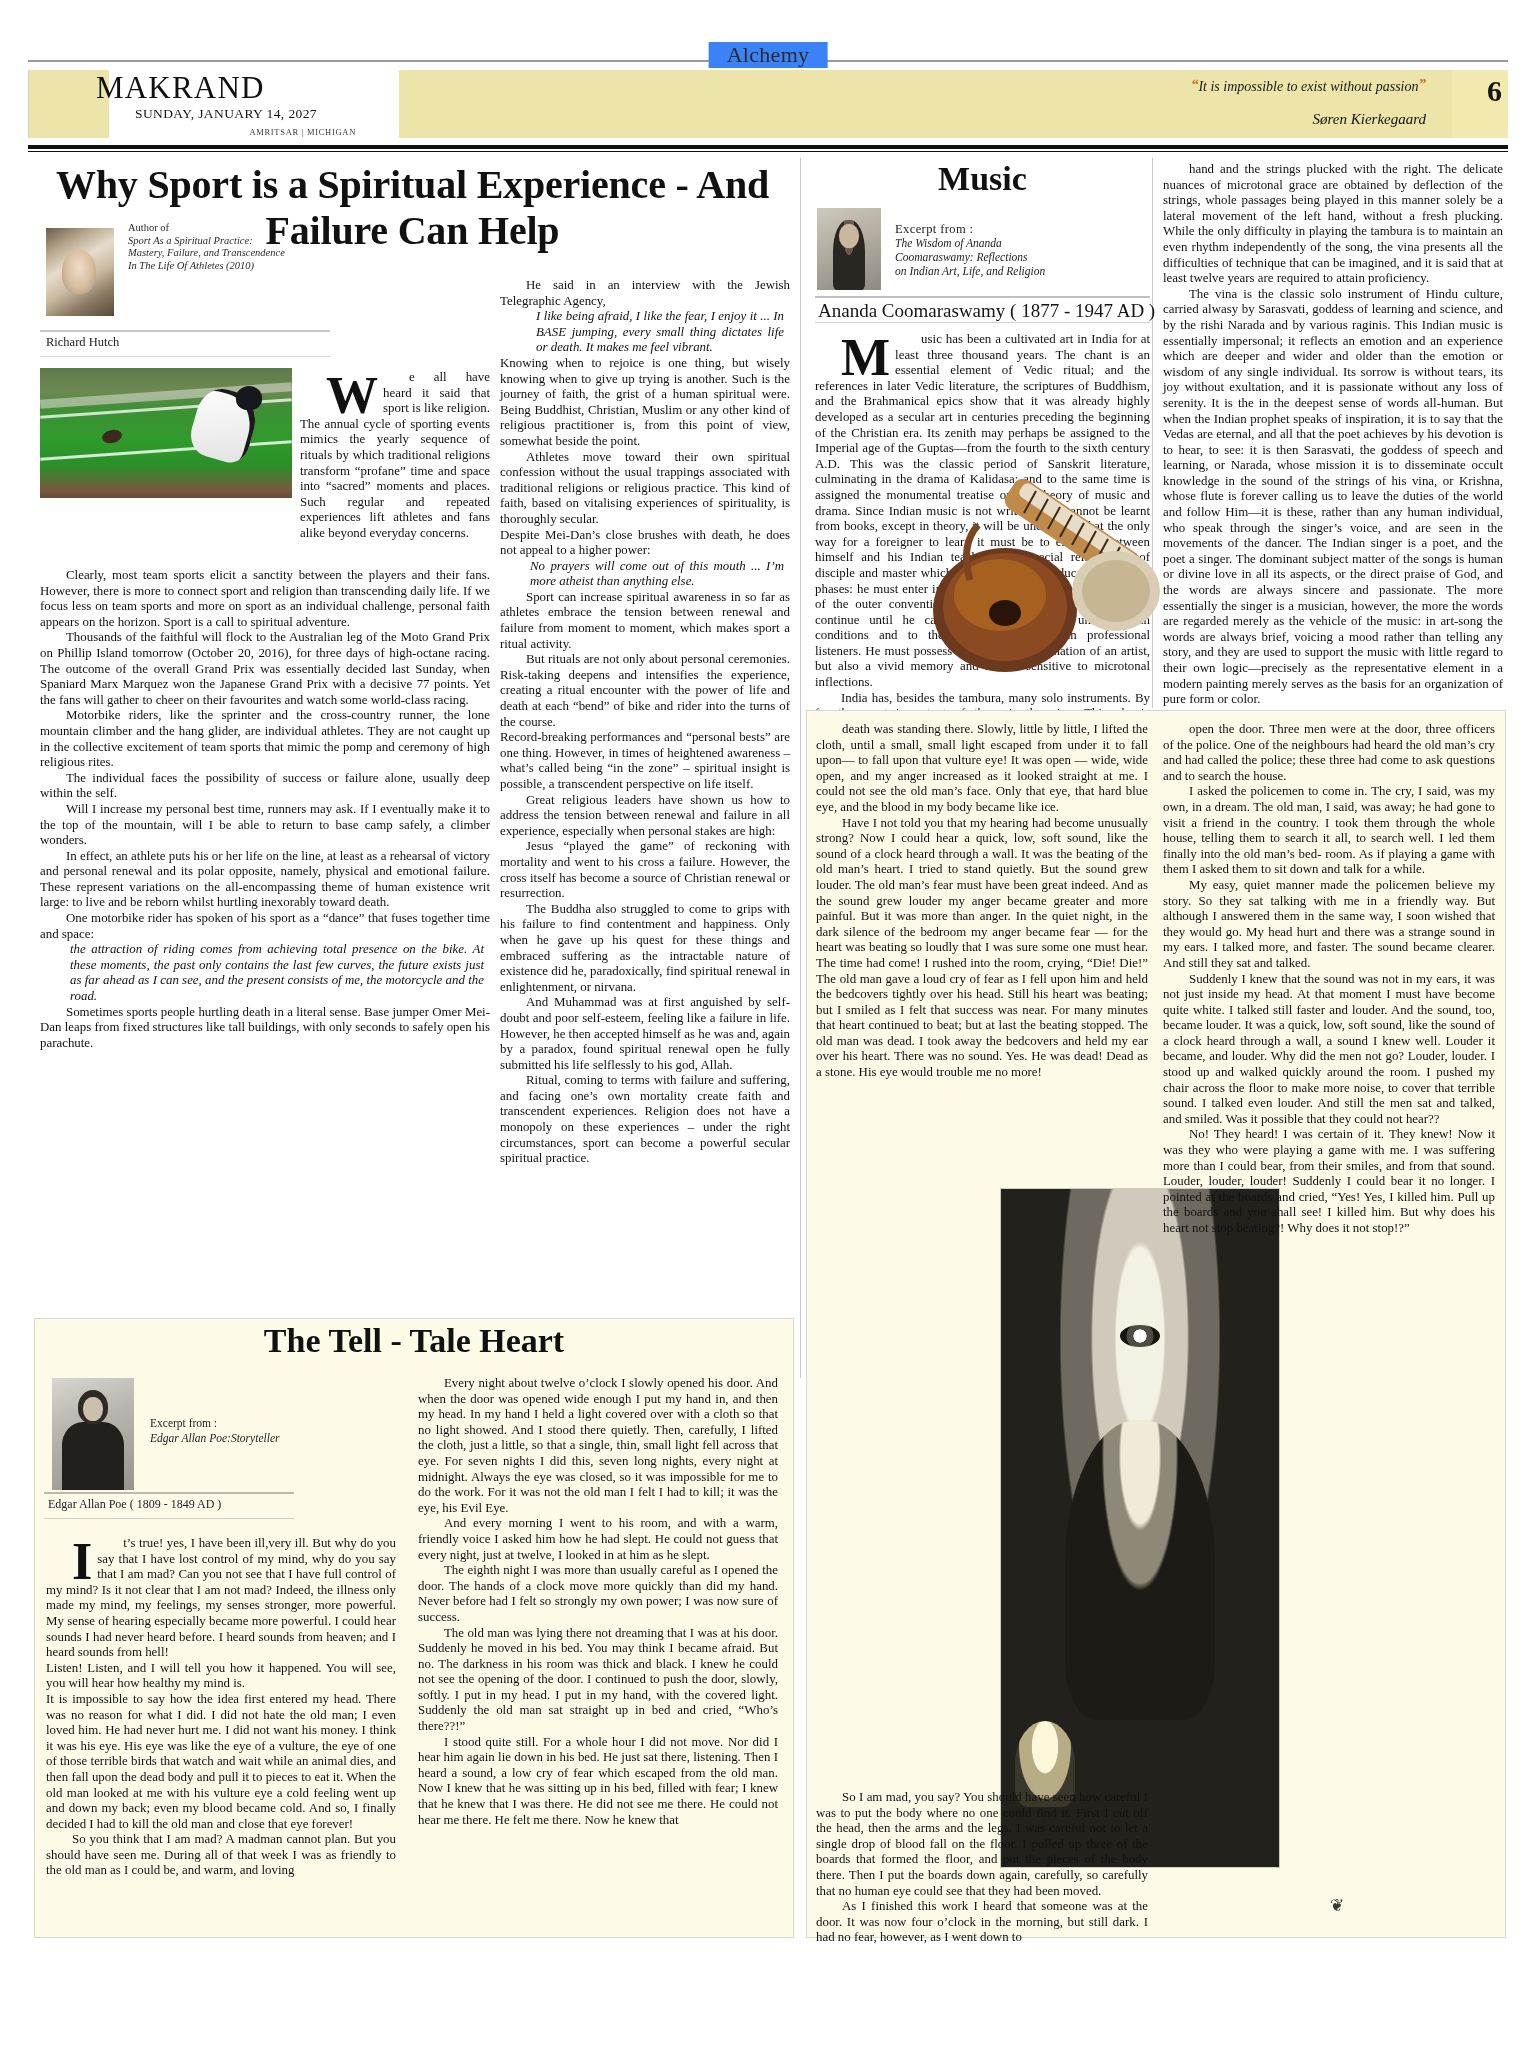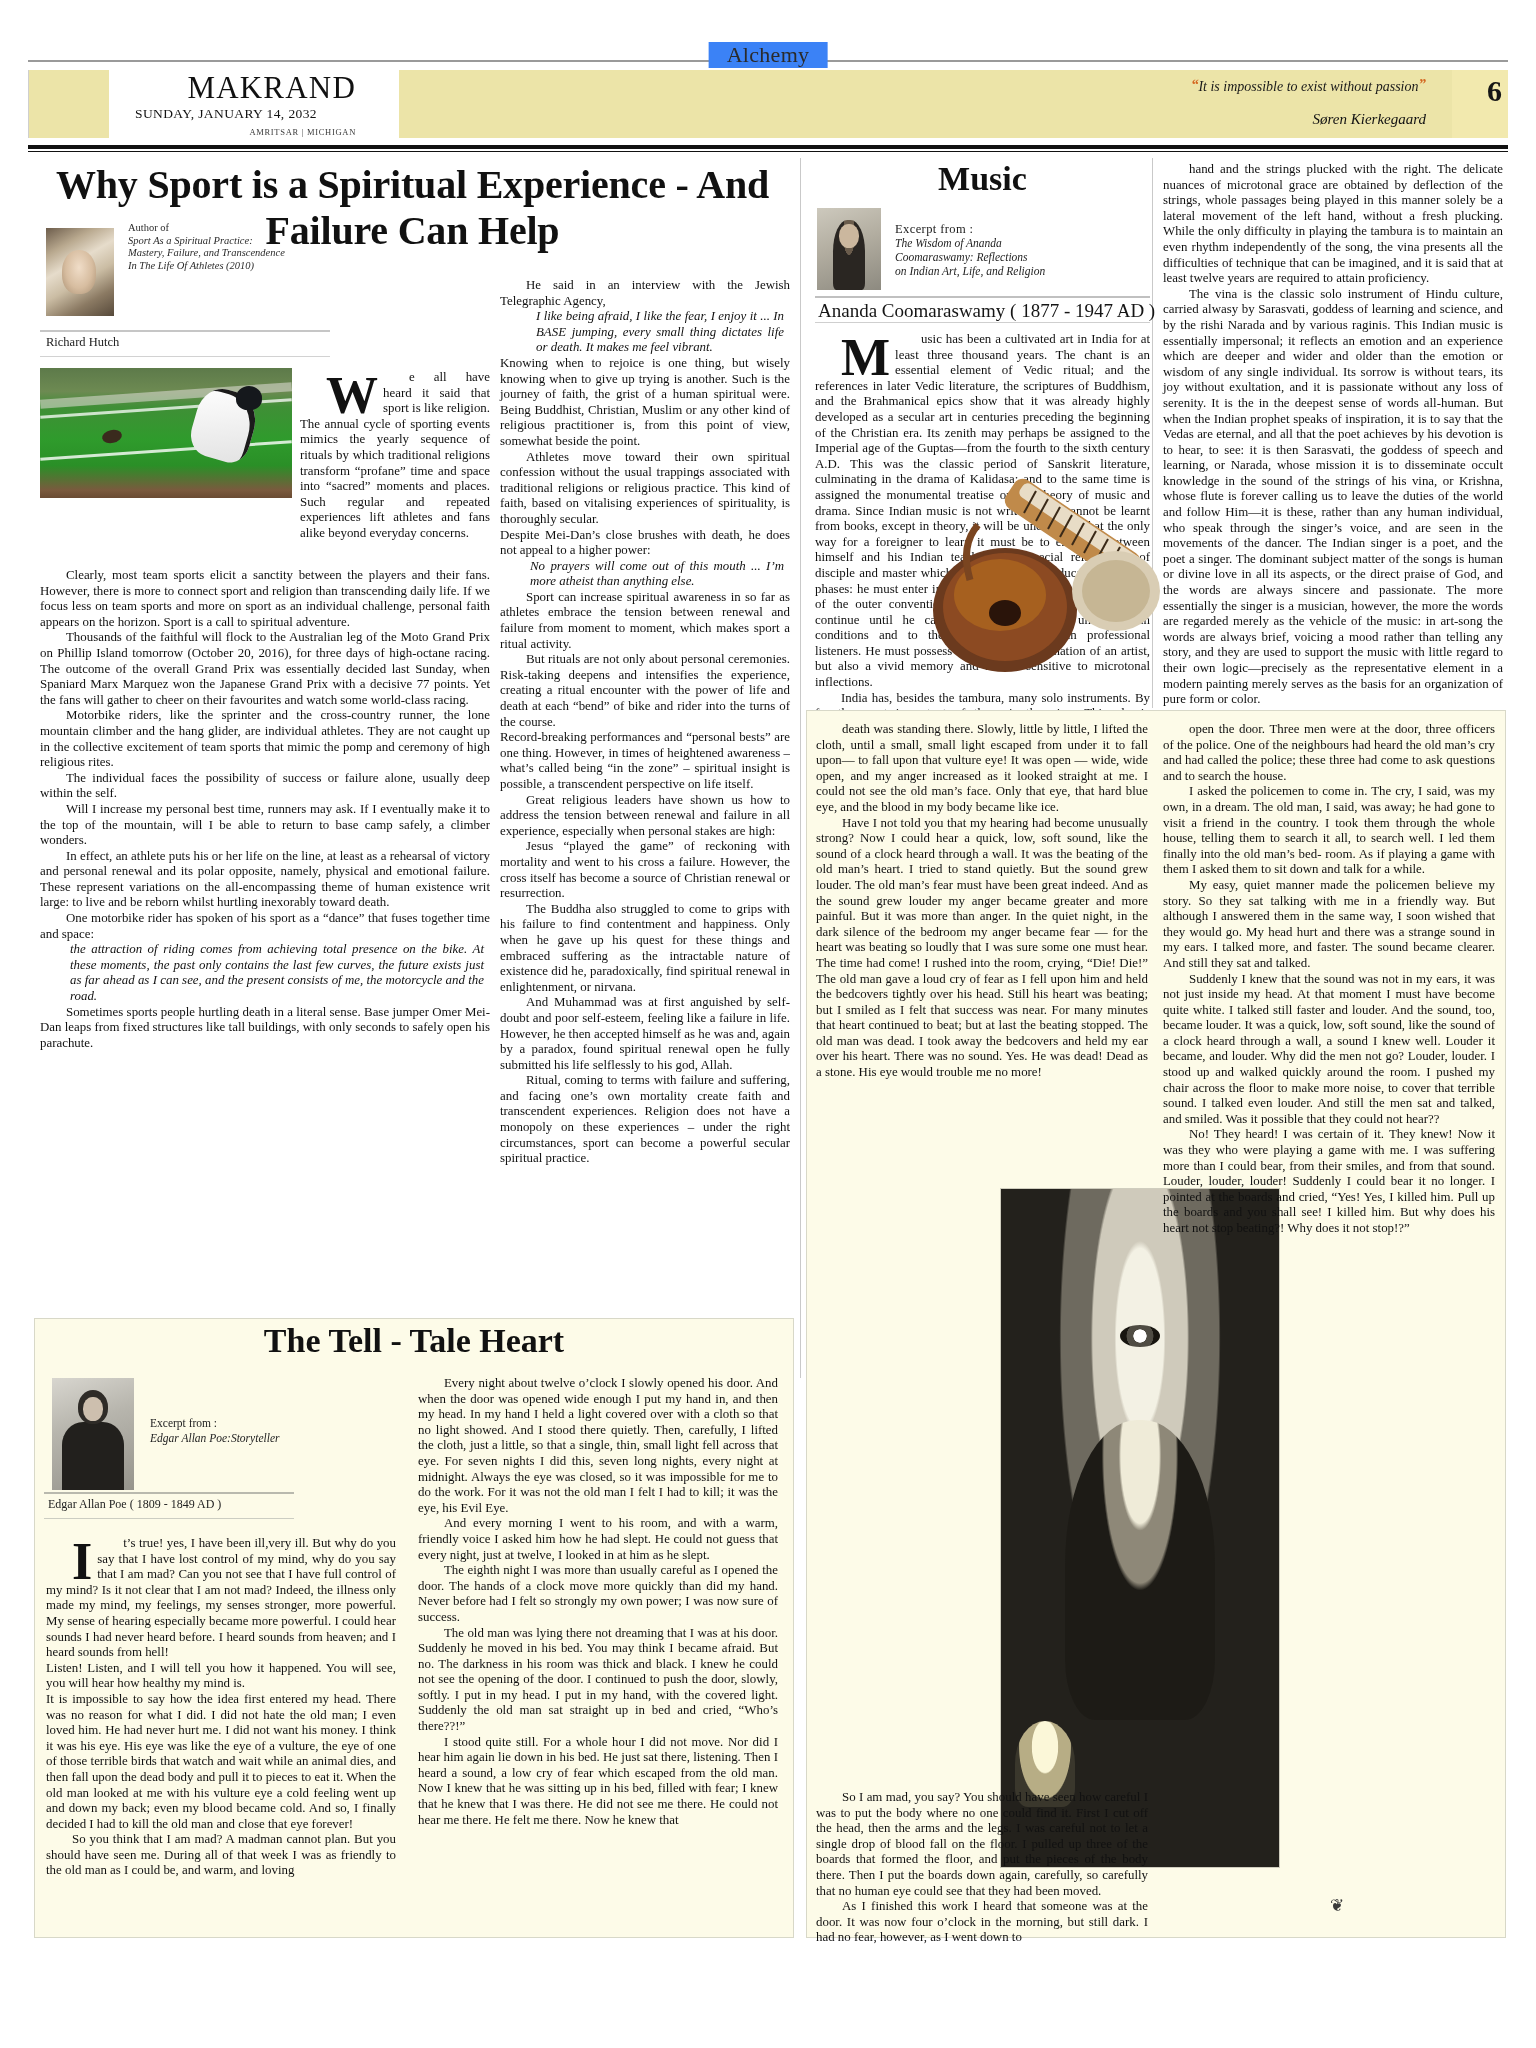--- a/index.html
+++ b/index.html
@@ -27,21 +27,21 @@
     position: absolute; top: 70px; left: 28px; right: 28px; height: 68px;
     background: #ece4a8;
     border-left: 1px solid #cfcfcf; border-right: 1px solid #cfcfcf;
   }
   .masthead-white {
     position: absolute; top: 0; left: 80px; width: 290px; height: 68px;
     background: #ffffff;
   }
   .mast-title {
     position: absolute; top: 70px; left: 96px; width: 260px;
-    text-align: right; font-size: 31px; letter-spacing: 1.2px;
+    text-align: left; font-size: 31px; letter-spacing: 1.2px;
     font-family: "Liberation Serif", serif; color: #111;
   }
   .mast-date {
     position: absolute; top: 106px; left: 96px; width: 260px;
     text-align: center; font-size: 13.5px; letter-spacing: .4px; color:#111;
   }
   .mast-city {
     position: absolute; top: 127px; left: 96px; width: 260px;
     text-align: right; font-size: 8.5px; letter-spacing: .7px; color:#3a3a3a;
   }
@@ -225,21 +225,21 @@
 
   <div class="alchemy-bar"></div>
   <div class="alchemy-label">Alchemy</div>
 
   <div class="masthead">
     <div class="masthead-white"></div>
   </div>
   <div class="pagenum-bg"></div>
 
   <div class="mast-title">MAKRAND</div>
-  <div class="mast-date">SUNDAY, JANUARY 14, 2032</div>
+  <div class="mast-date">SUNDAY, JANUARY 14, 2027</div>
   <div class="mast-city">AMRITSAR  |  MICHIGAN</div>
 
   <div class="quote-wrap">
     <div class="quote-text">
       <span class="qmark">“</span><span>It is impossible to exist without passion</span><span class="qmark">”</span>
     </div>
     <div class="quote-author">Søren Kierkegaard</div>
   </div>
   <div class="pagenum">6</div>
 

